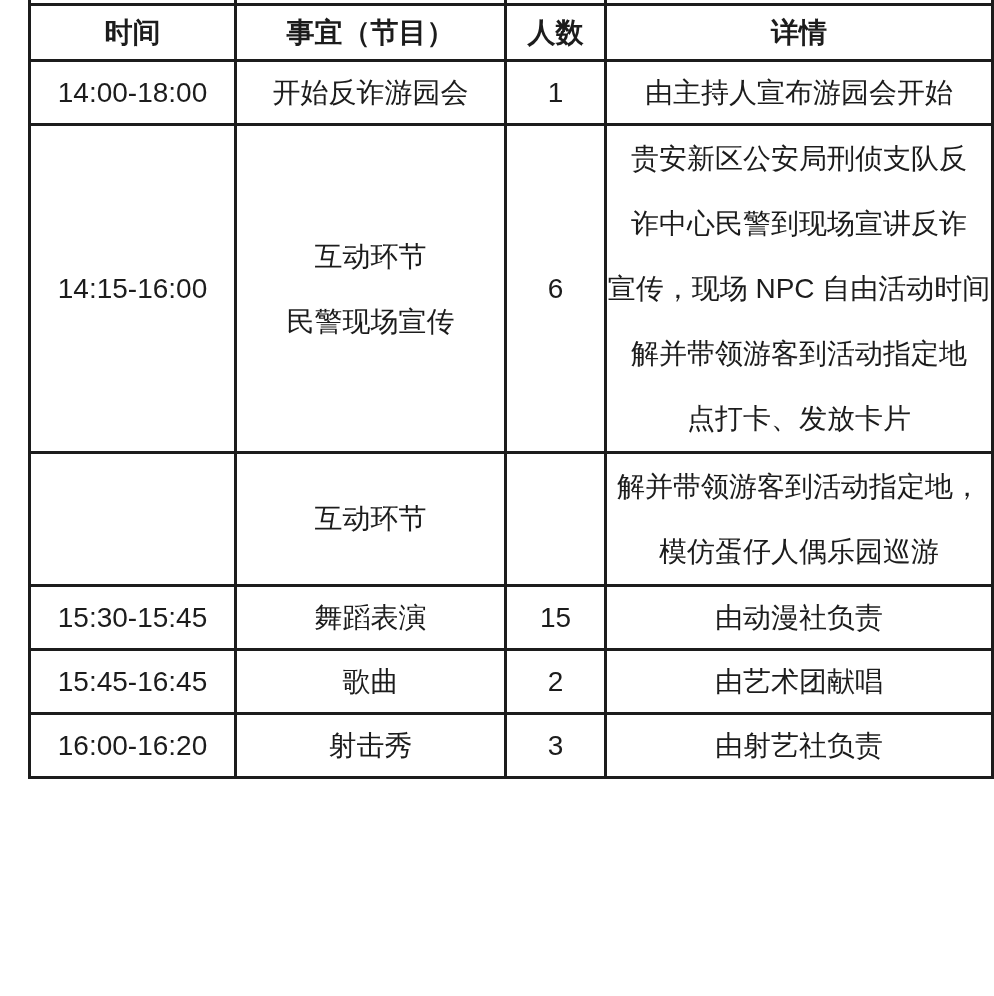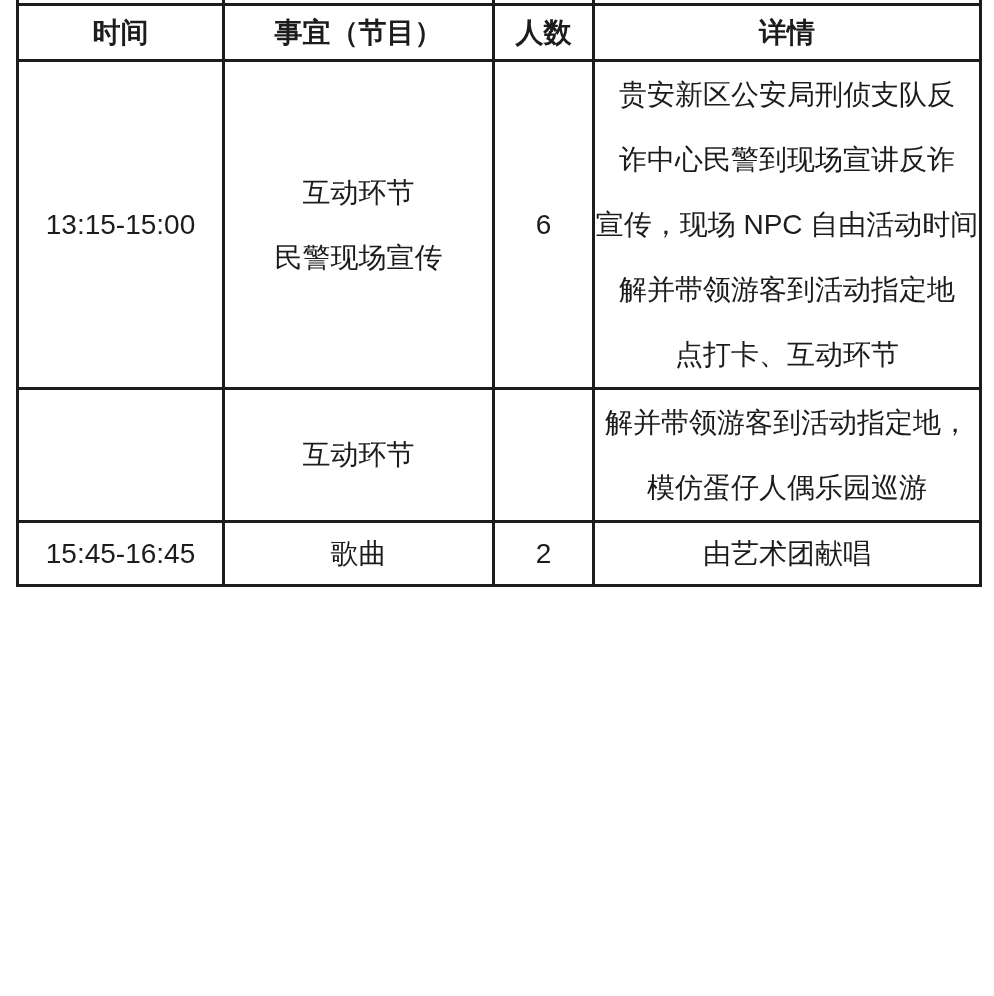--- a/index.html
+++ b/index.html
@@ -12,21 +12,21 @@
     font-family: "Liberation Sans", "DejaVu Sans", sans-serif;
   }
   .page {
     position: relative;
     width: 994px;
     height: 996px;
     background: #ffffff;
   }
   table.schedule {
     position: absolute;
-    left: 16px;
+    left: 28px;
     top: 0;
     width: 963px;
     border-collapse: collapse;
     table-layout: fixed;
   }
   table.schedule td {
     border: 3px solid #1c1c1c;
     text-align: center;
     vertical-align: middle;
     color: #1c1c1c;
@@ -82,53 +82,71 @@
       <td></td>
     </tr>
 
     <tr class="head">
       <td>时间</td>
       <td>事宜（节目）</td>
       <td>人数</td>
       <td>详情</td>
     </tr>
 
+    <tr class="r-norm">
+      <td>14:00-18:00</td>
+      <td>开始反诈游园会</td>
+      <td>1</td>
+      <td>由主持人宣布游园会开始</td>
+    </tr>
 
 
     <tr class="r-big">
-      <td>13:15-15:00</td>
+      <td>14:15-16:00</td>
       <td class="multiline">
         <div>互动环节</div>
         <div>民警现场宣传</div>
       </td>
       <td>6</td>
       <td class="detail-left">
         <div>贵安新区公安局刑侦支队反</div>
         <div>诈中心民警到现场宣讲反诈</div>
         <div>宣传，现场 NPC 自由活动时间</div>
         <div>解并带领游客到活动指定地</div>
-        <div>点打卡、互动环节</div>
+        <div>点打卡、发放卡片</div>
       </td>
     </tr>
 
     <tr class="r-mid">
       <td></td>
       <td>互动环节</td>
       <td></td>
       <td class="detail-left">
         <div>解并带领游客到活动指定地，</div>
         <div>模仿蛋仔人偶乐园巡游</div>
       </td>
     </tr>
 
 
+    <tr class="r-norm">
+      <td>15:30-15:45</td>
+      <td>舞蹈表演</td>
+      <td>15</td>
+      <td>由动漫社负责</td>
+    </tr>
 
     <tr class="r-norm">
       <td>15:45-16:45</td>
       <td>歌曲</td>
       <td>2</td>
       <td>由艺术团献唱</td>
     </tr>
 
+    <tr class="r-norm">
+      <td>16:00-16:20</td>
+      <td>射击秀</td>
+      <td>3</td>
+      <td>由射艺社负责</td>
+    </tr>
 
   </tbody>
     </table>
 </div>
 
 </body></html>

